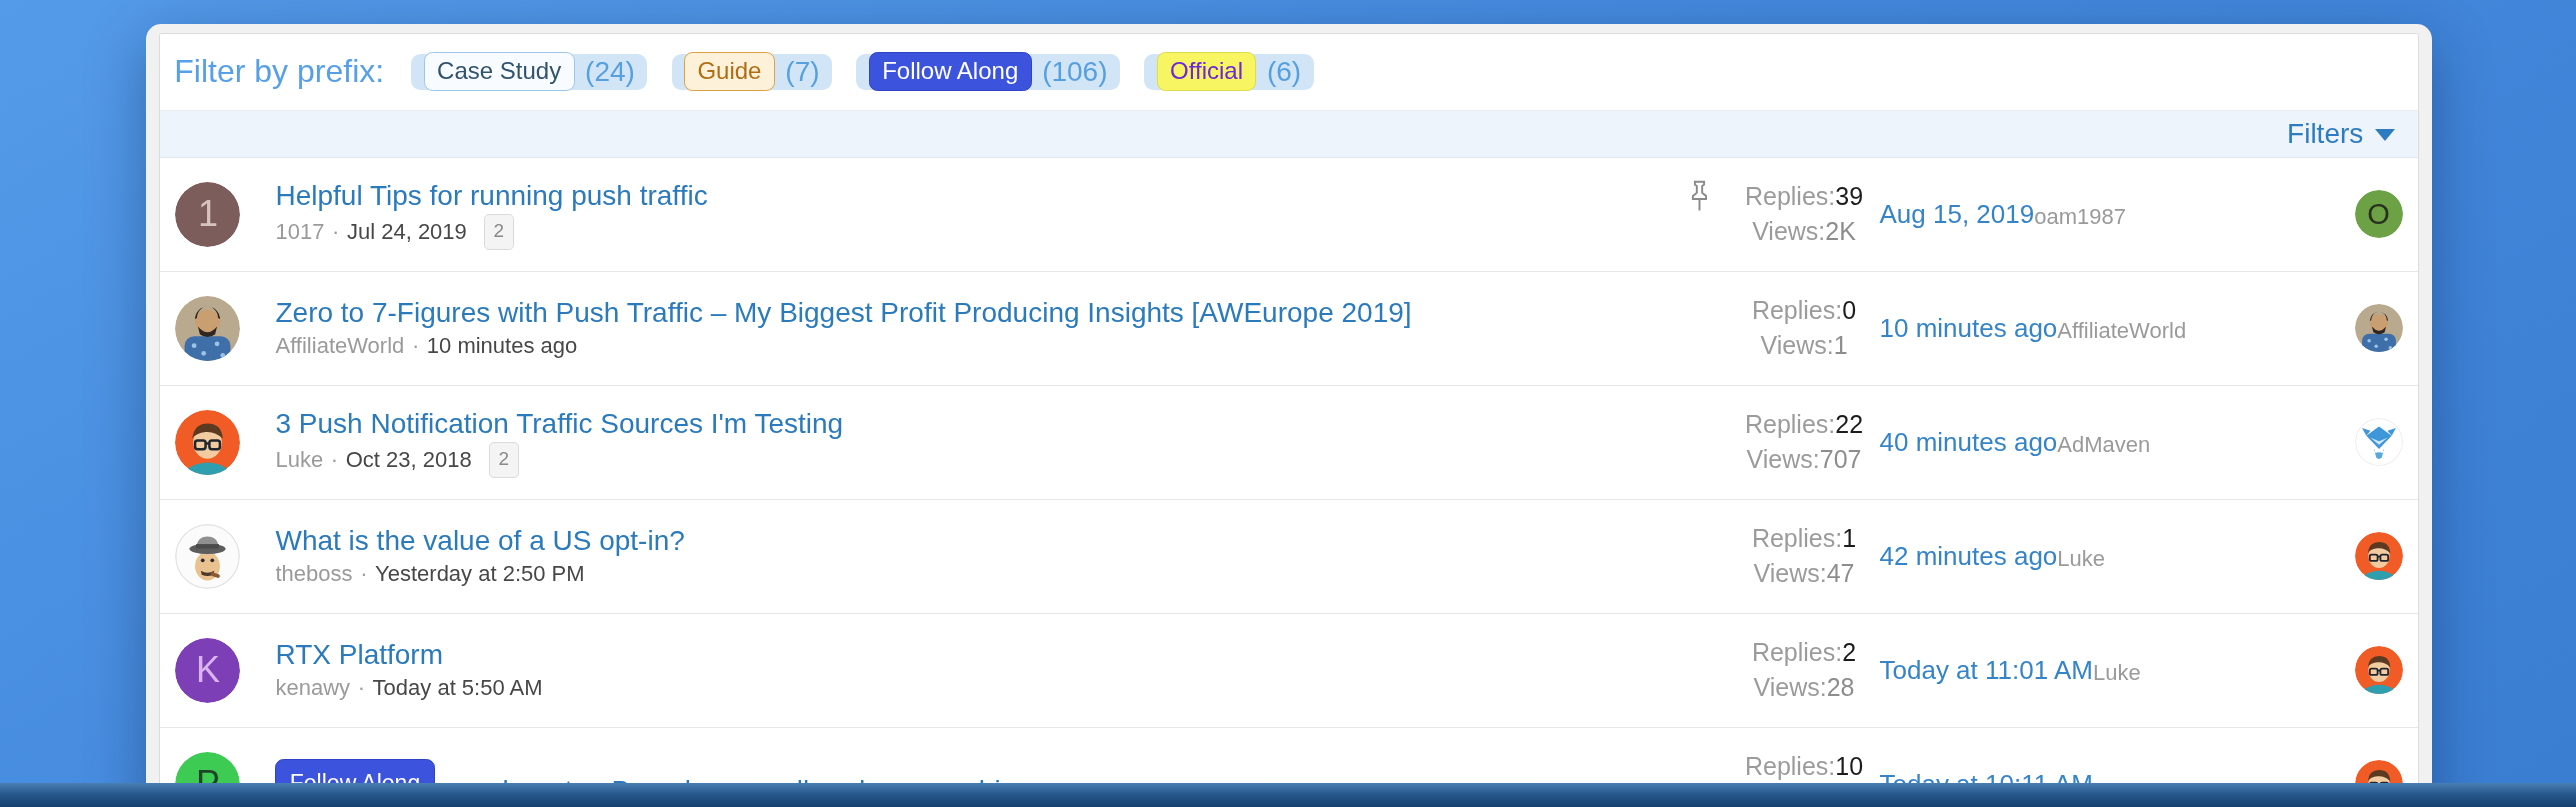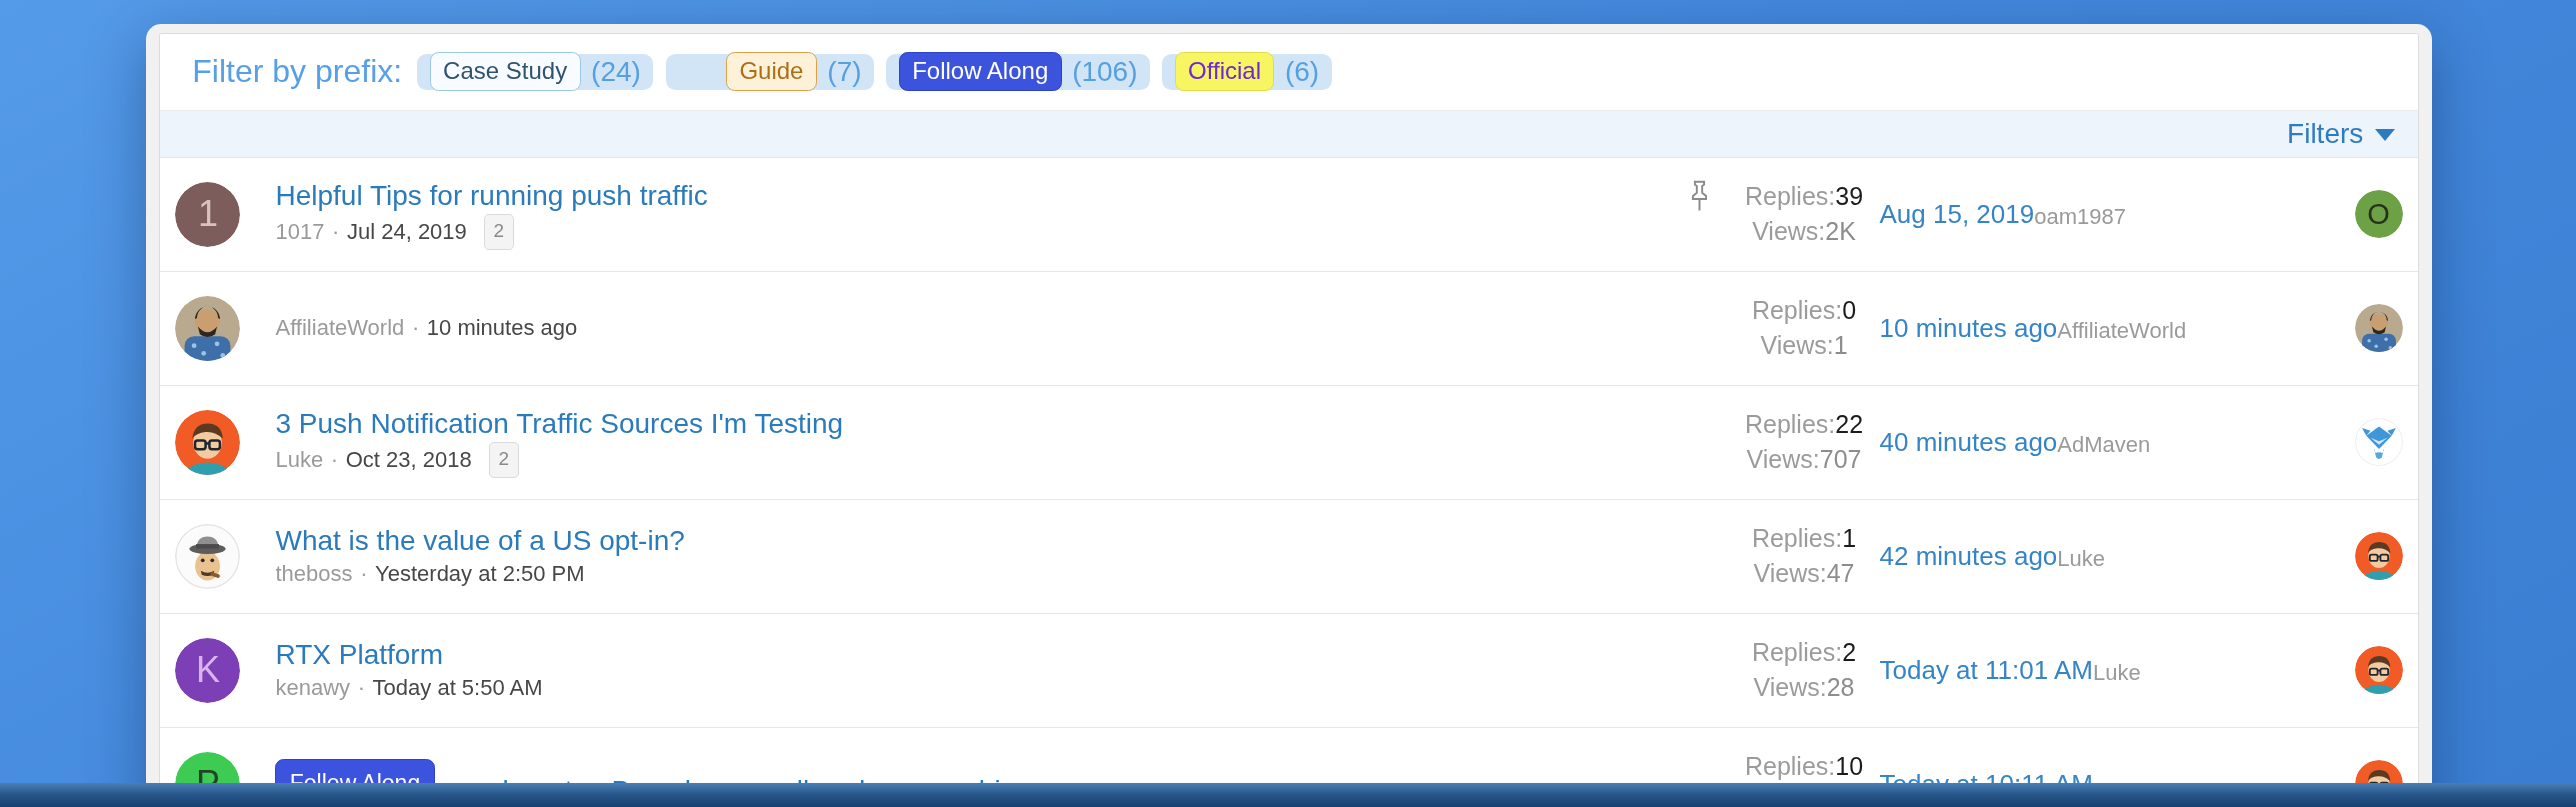--- a/index.html
+++ b/index.html
@@ -16,30 +16,30 @@
     background:#f1f1f2; border-radius:15.2px;
     box-shadow:0 17px 57px rgba(0,20,60,.35);
     padding:8.6px 13.3px;
   }
   .inner{
     width:100%; height:100%; background:#ffffff;
     border:1px solid #dcdcdc; border-radius:2.9px; overflow:hidden;
   }
 
   
-  .prefix-row{ height:76px; display:flex; align-items:center; padding-left:32px; background:#fff; }
+  .prefix-row{ height:76px; display:flex; align-items:center; padding-left:14px; background:#fff;gap:12px; }
   .prefix-label{ font-size:32px; color:#57a0e8; margin-right:15.2px; }
   .prefix-group{
     background:#d2e5f7; border-radius:9.5px; height:36px;
     display:flex; align-items:center; gap:10.5px; padding:0 12.4px; margin-right:12.4px;
     cursor:pointer;
   }
   .pill{ font-size:24px; line-height:1; padding:5.7px 12.4px 7.6px; border-radius:8.6px; border:1.9px solid transparent; white-space:nowrap; }
   .pill.case-study{ background:#f8fbff; border-color:#9cc6e8; color:#30536e; }
-  .pill.guide{ background:#fdf1da; border-color:#dfa045; color:#b06e14;margin-left:48px; }
+  .pill.guide{ background:#fdf1da; border-color:#dfa045; color:#b06e14; }
   .pill.follow-along{ background:#3c53dd; border-color:#3043c6; color:#ffffff; }
   .pill.official{ background:#f8f562; border-color:#dfdb4d; color:#6d28d9; }
   .prefix-count{ font-size:28px; color:#56a0e0; white-space:nowrap; }
 
   
   .filters-bar{
     height:48px; background:#eef4fb; border-top:1px solid #ececec; border-bottom:1px solid #dfe7f0;
     display:flex; align-items:center; justify-content:flex-end; padding-right:23px;
   }
   .filters-btn{ display:flex; align-items:center; gap:11.4px; cursor:pointer; }
@@ -213,20 +213,23 @@
         </div>
       </div>
 
       <div class="row">
         <div class="avatar-main">
           <svg width="65" height="65" viewBox="0 0 68 68">
               <use href="#av-affiliate"></use>
             </svg>
         </div>
         <div class="thread-main">
+          <div class="thread-title-line">
+            <span class="thread-title">Zero to 7-Figures with Push Traffic – My Biggest Profit Producing Insights [AWEurope 2019]</span>
+          </div>
           <div class="thread-meta">
             <span>AffiliateWorld</span>
             <span>·</span>
             <span class="meta-date">10 minutes ago</span>
           </div>
         </div>
         <div class="pin-slot"></div>
         <div class="stats">
           <div class="stat-line">
               <span class="stat-label">Replies:</span>

